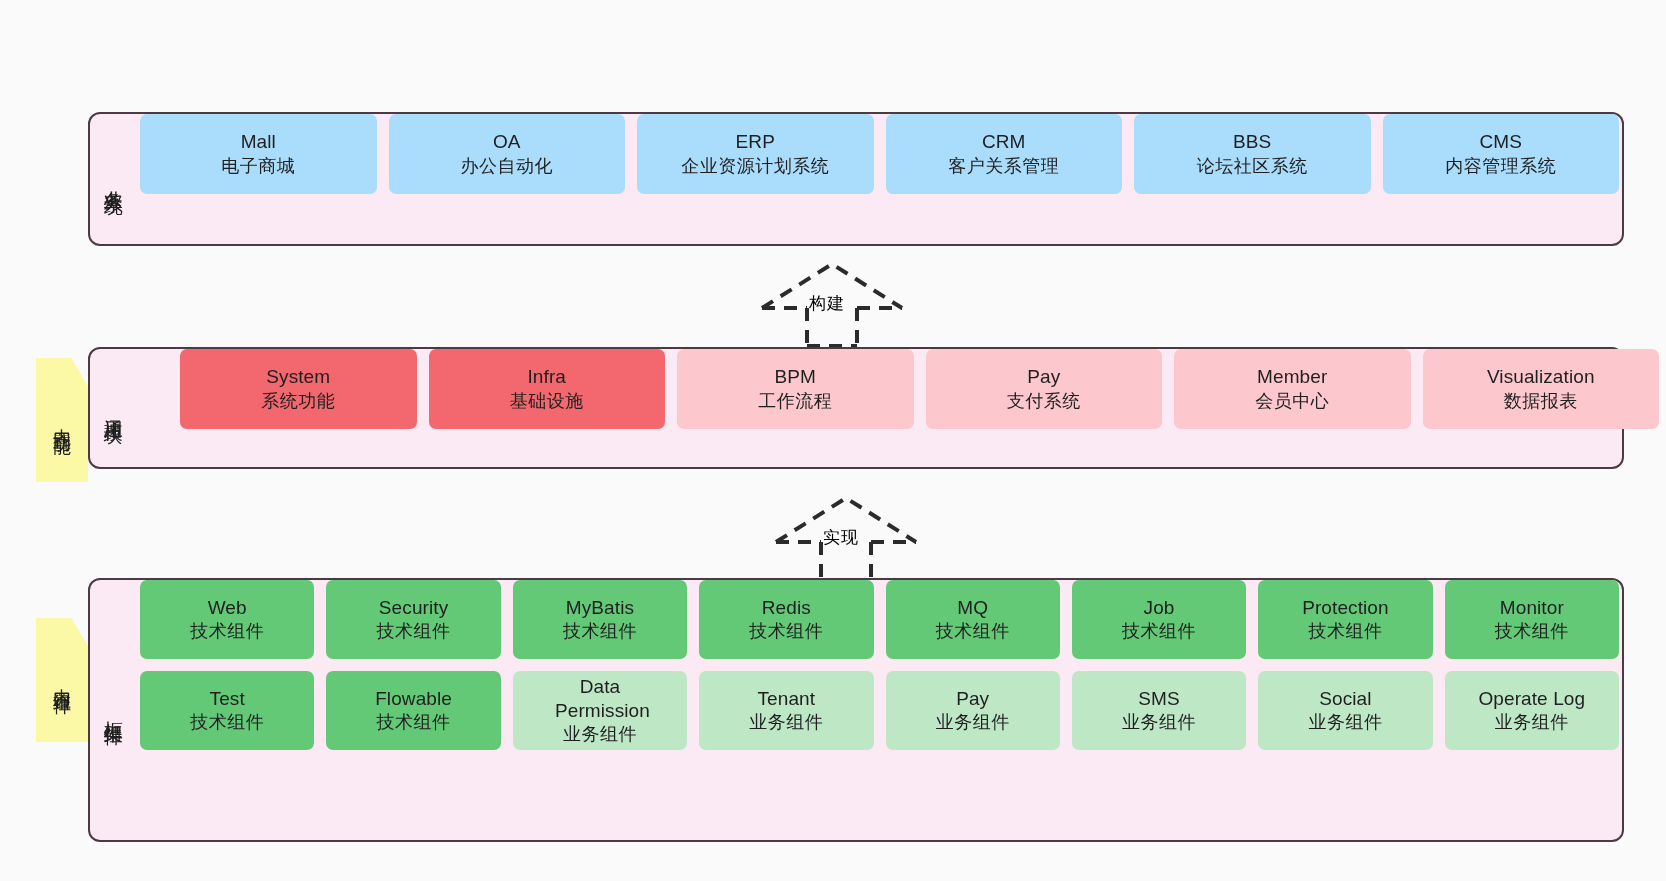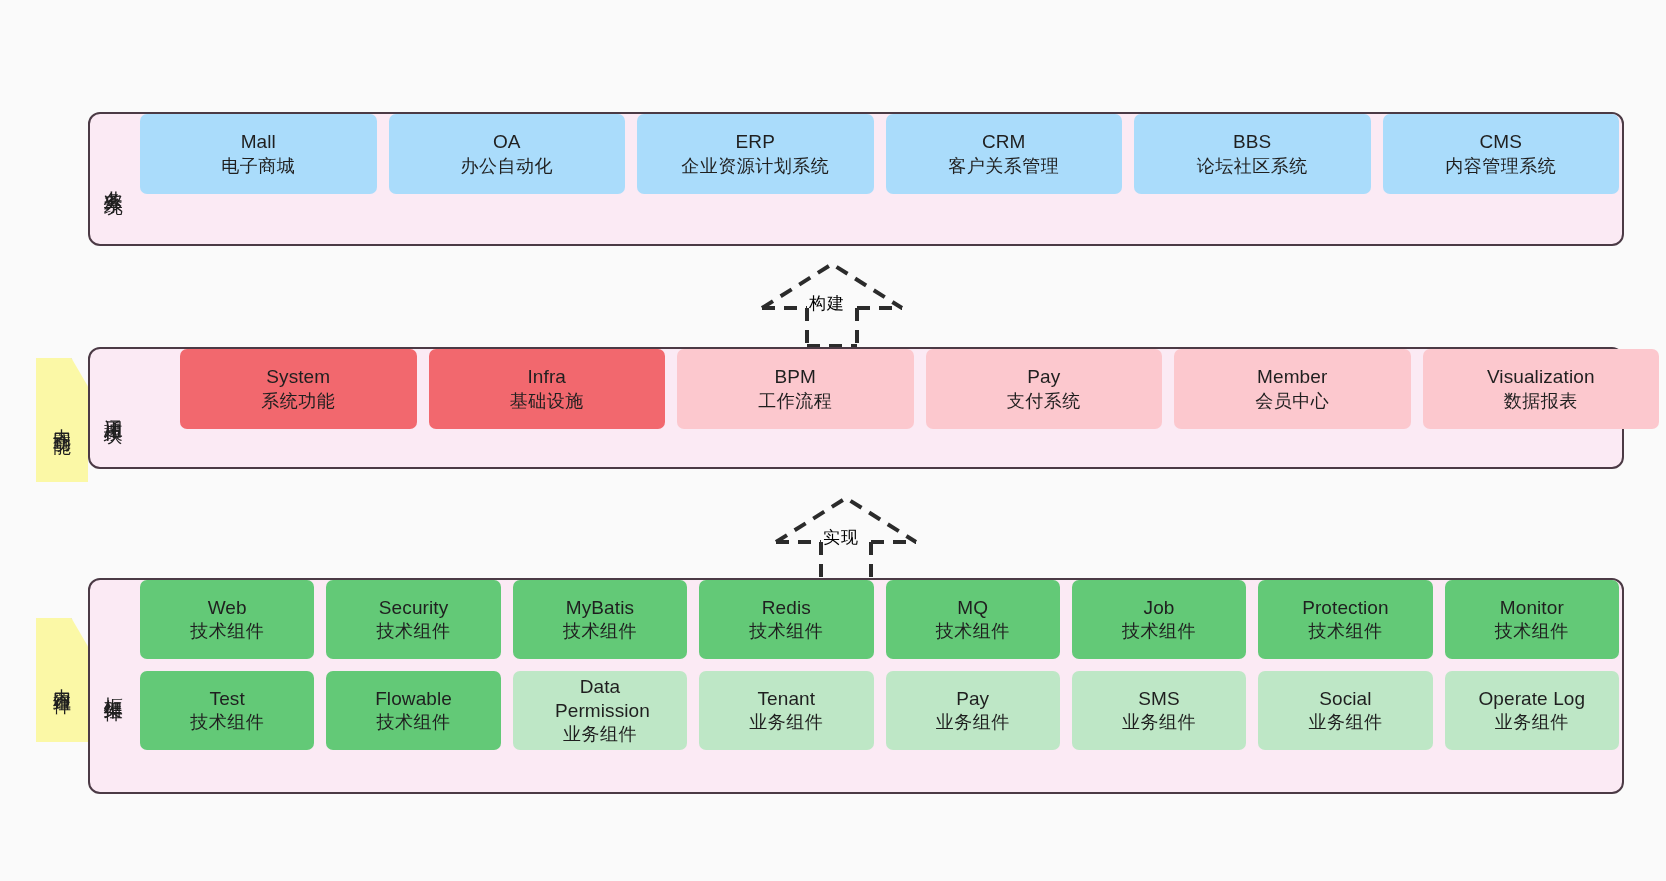--- a/index.html
+++ b/index.html
@@ -239,21 +239,21 @@
     <polyline points="105,50 105,88" fill="none" stroke="#2b2b2b" stroke-width="4" stroke-dasharray="13,9"></polyline>
     <polyline points="55,88 105,88" fill="none" stroke="#2b2b2b" stroke-width="4" stroke-dasharray="13,9"></polyline>
   </svg>
   <div class="arrow-label" style="left:823px; top:526px;">实现</div>
 
   <div class="note" style="left:36px; top:618px; height:124px;">
     <span class="fold"></span>
     <span class="note-label">内置组件</span>
   </div>
 
-  <div class="layer" style="left:88px; top:578px; width:1536px; height:216px;">
+  <div class="layer" style="left:88px; top:578px; width:1536px; height:264px;">
     <div class="layer-title">框架组件</div>
     <div class="layer-body">
       <div class="rows">
 
         <div class="row" style="height:79px;">
           <div class="card c-green">
             <span class="t-en">Web</span>
             <span class="t-cn">技术组件</span>
           </div>
           <div class="card c-green">

